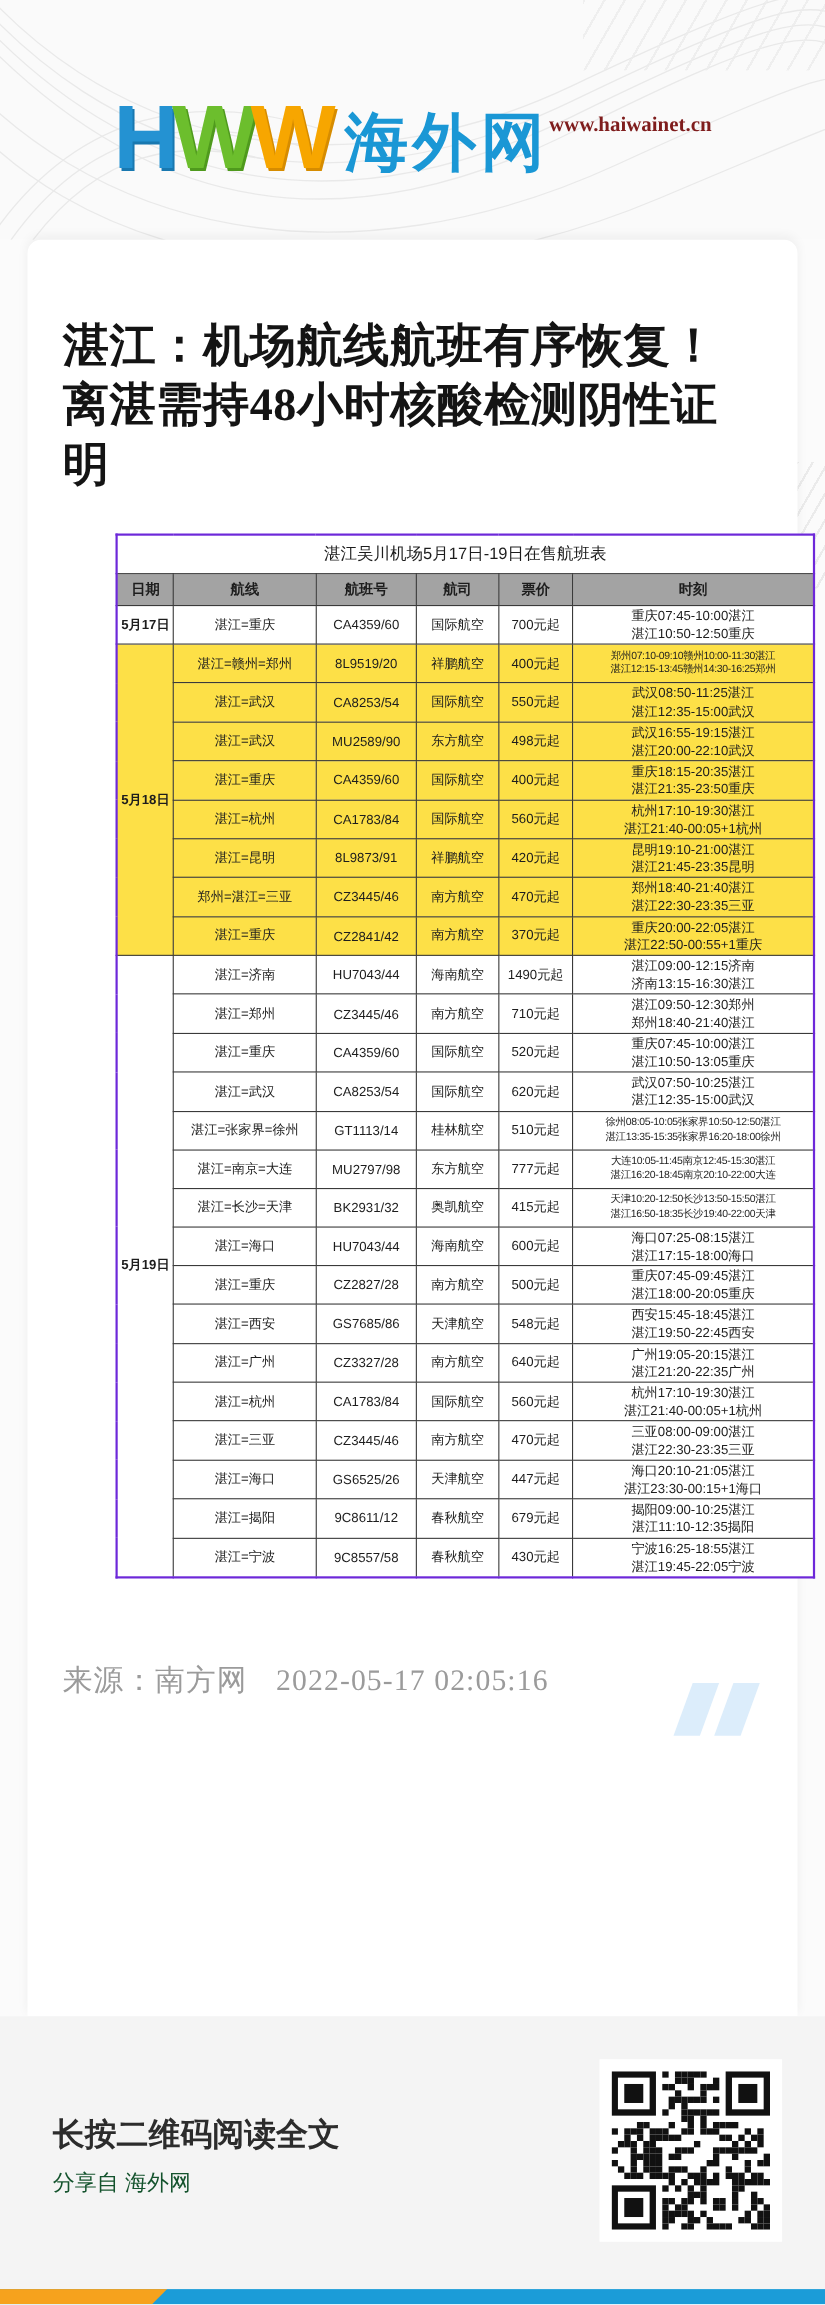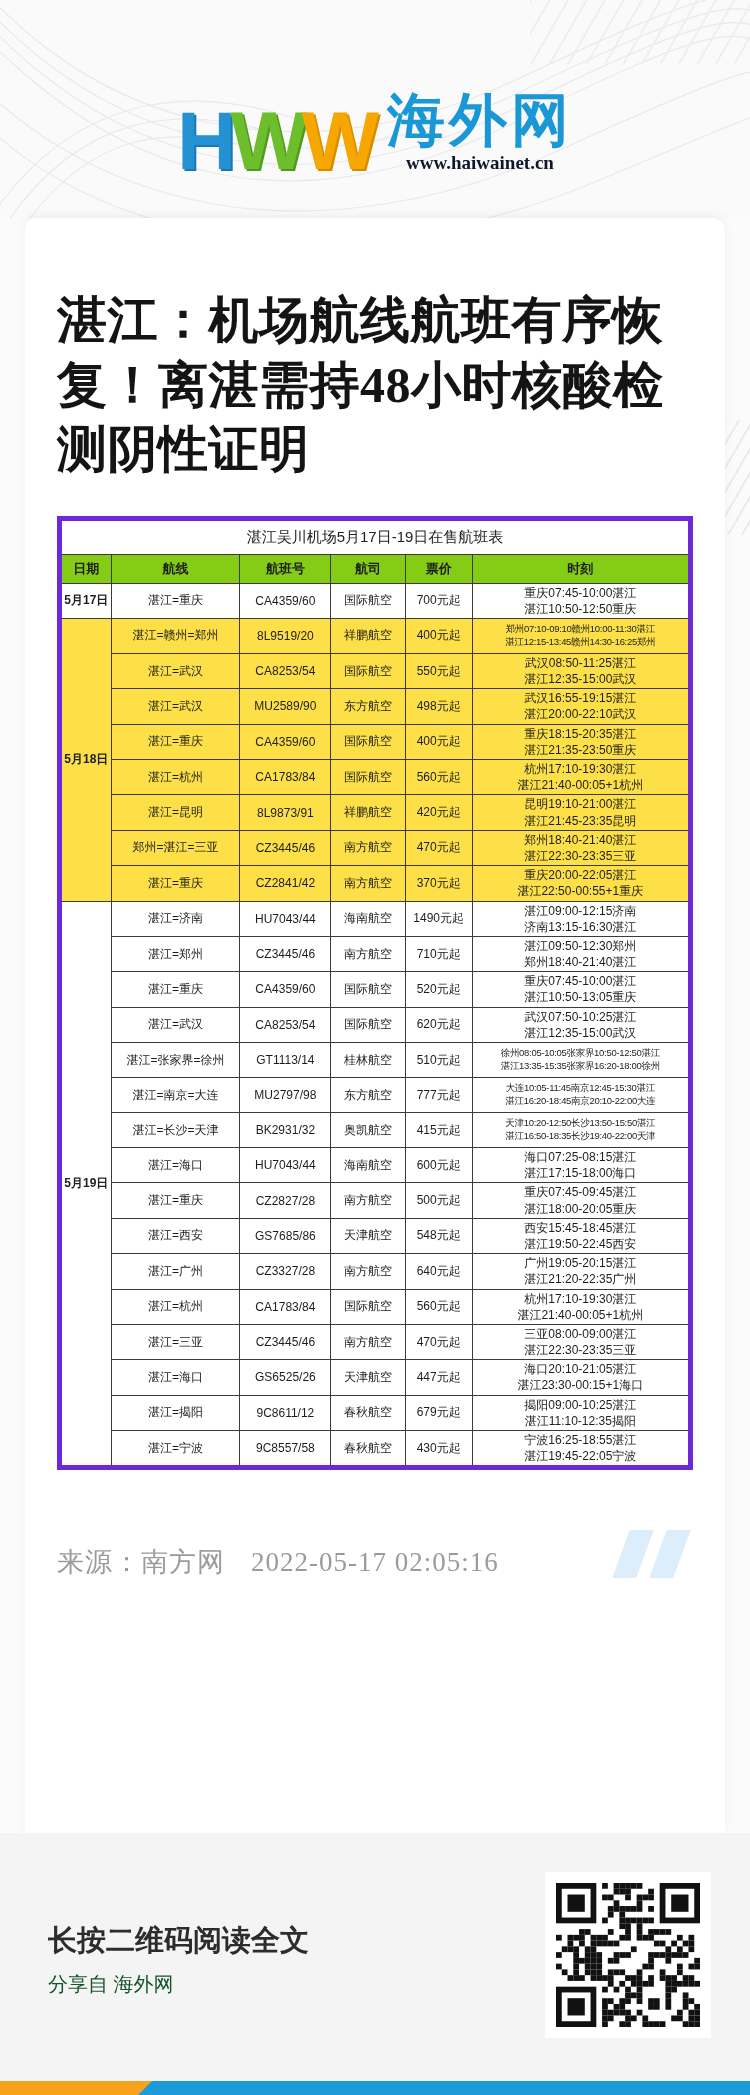--- a/index.html
+++ b/index.html
@@ -17,44 +17,44 @@
     background:repeating-linear-gradient(120deg,#ececec 0 2px,transparent 2px 16px);
   }
   .stripes-tr { right:0; top:0; width:220px; height:64px; }
   .stripes-right { position:absolute; right:0; top:420px; width:26px; height:115px;
     background:repeating-linear-gradient(120deg,#e7e7e7 0 2px,transparent 2px 12px); }
   .logo-wrap { position:absolute; top:92px; left:0; width:750px; display:flex; justify-content:center; align-items:flex-end; gap:14px; }
   .logo-hww { display:flex; align-items:flex-end; font-weight:900; font-size:82px; line-height:0.82; letter-spacing:-6px; font-family:"Liberation Sans",sans-serif; }
   .logo-hww .l1 { color:#2492d2; text-shadow:2px 2px 0 #1878b0; }
   .logo-hww .l2 { color:#6cbe2d; text-shadow:2px 2px 0 #4f9a1d; }
   .logo-hww .l3 { color:#f7a600; text-shadow:2px 2px 0 #d68c00; }
-  .logo-right { display:flex; flex-direction:column; align-items:center; }
+  .logo-right { display:flex; align-items:flex-start; }
   .logo-cn { color:#1a97d5; font-size:58px; font-weight:700; letter-spacing:4px; line-height:1; font-family:"Liberation Serif","DejaVu Serif",serif; }
-  .logo-url { color:#0f172a; font-size:19px; font-weight:700; margin-top:2px; font-family:"Liberation Serif","DejaVu Serif",serif; }
+  .logo-url { color:#7f1d1d; font-size:19px; font-weight:700; margin-top:2px; font-family:"Liberation Serif","DejaVu Serif",serif; }
   
   .card {
     position:absolute; top:218px; left:25px; width:700px; height:1615px;
     background:#ffffff; border-radius:12px 12px 0 0;
     box-shadow:0 -3px 10px rgba(0,0,0,.05);
     padding:0 32px;
   }
   .article-title {
     margin-top:70px; font-family:"Liberation Serif","DejaVu Serif",serif;
-    font-size:50px; font-weight:700; color:#141414; line-height:1.29; letter-spacing:.5px;
+    font-size:42px; font-weight:700; color:#141414; line-height:1.29; letter-spacing:.5px;
   }
   .article-para {
     margin-top:32px; font-family:"Liberation Serif","DejaVu Serif",serif;
     font-size:29px; color:#3e3e3e; line-height:1.62; text-indent:2em; text-align:justify;
   }
   
   .tbl-wrap { margin-top:34px; }
-  table.flights { width:100%; border-collapse:collapse; border:5px solid #6d28d9; table-layout:fixed; }
+  table.flights { width:100%; border-collapse:collapse; border:2px solid #6d28d9; table-layout:fixed;margin-left:48px; }
   table.flights td, table.flights th { border:1px solid #3a3a3a; text-align:center; vertical-align:middle; color:#1d1d1d; }
   .tbl-caption td { height:36px; font-size:15px; font-weight:500; color:#333; background:#fff; }
-  tr.head th { height:29px; background:#84cc16; font-size:13px; font-weight:600; }
+  tr.head th { height:29px; background:#a3a3a3; font-size:13px; font-weight:600; }
   tr.datarow td { height:35px; font-size:12px; background:#fff; padding:1px 2px; }
   tr.datarow.shade td { background:#fde047; }
   td.date { font-weight:700; font-size:13px; }
   td.times { font-size:11px; line-height:1.35; }
   td.times div { white-space:nowrap; overflow:hidden; }
   td.times div.small { font-size:9.5px; letter-spacing:-0.3px; }
   col.c-date{width:8.2%} col.c-route{width:20.4%} col.c-flight{width:14.4%}
   col.c-air{width:11.8%} col.c-price{width:10.6%} col.c-times{width:34.6%}
   
   .source-line { margin-top:74px; font-family:"Liberation Serif","DejaVu Serif",serif; font-size:27px; color:#9b9b9b; letter-spacing:1px; }

